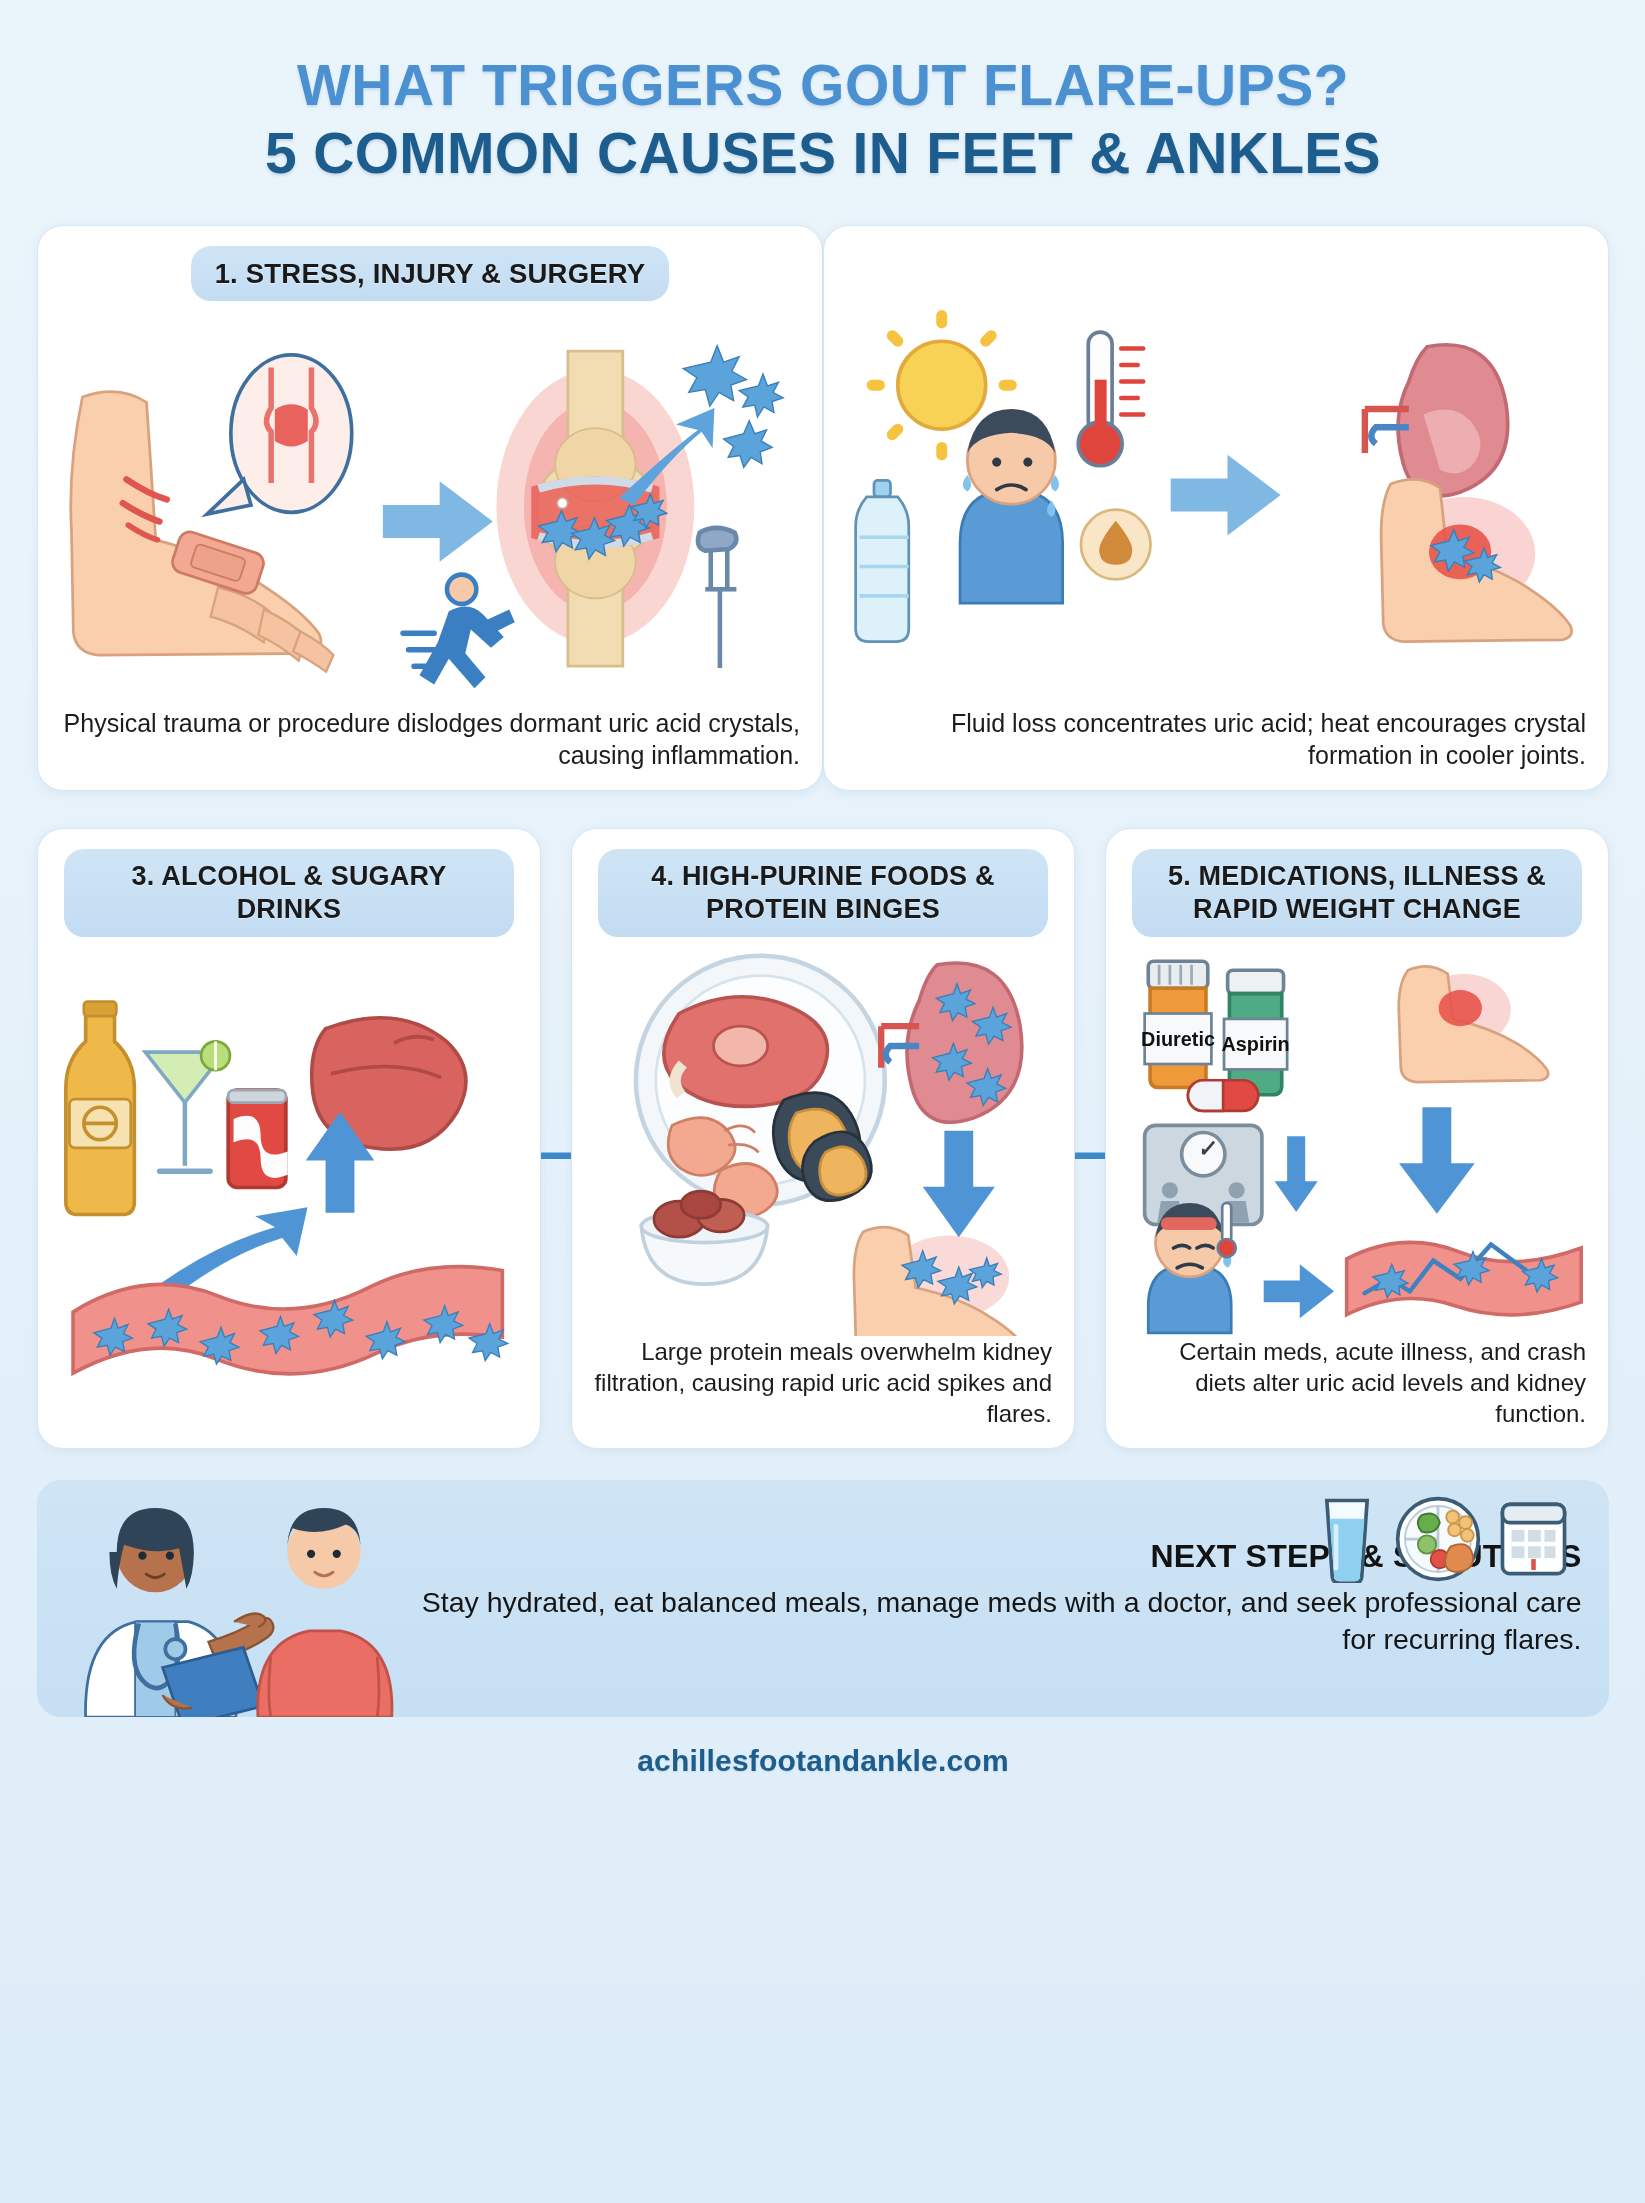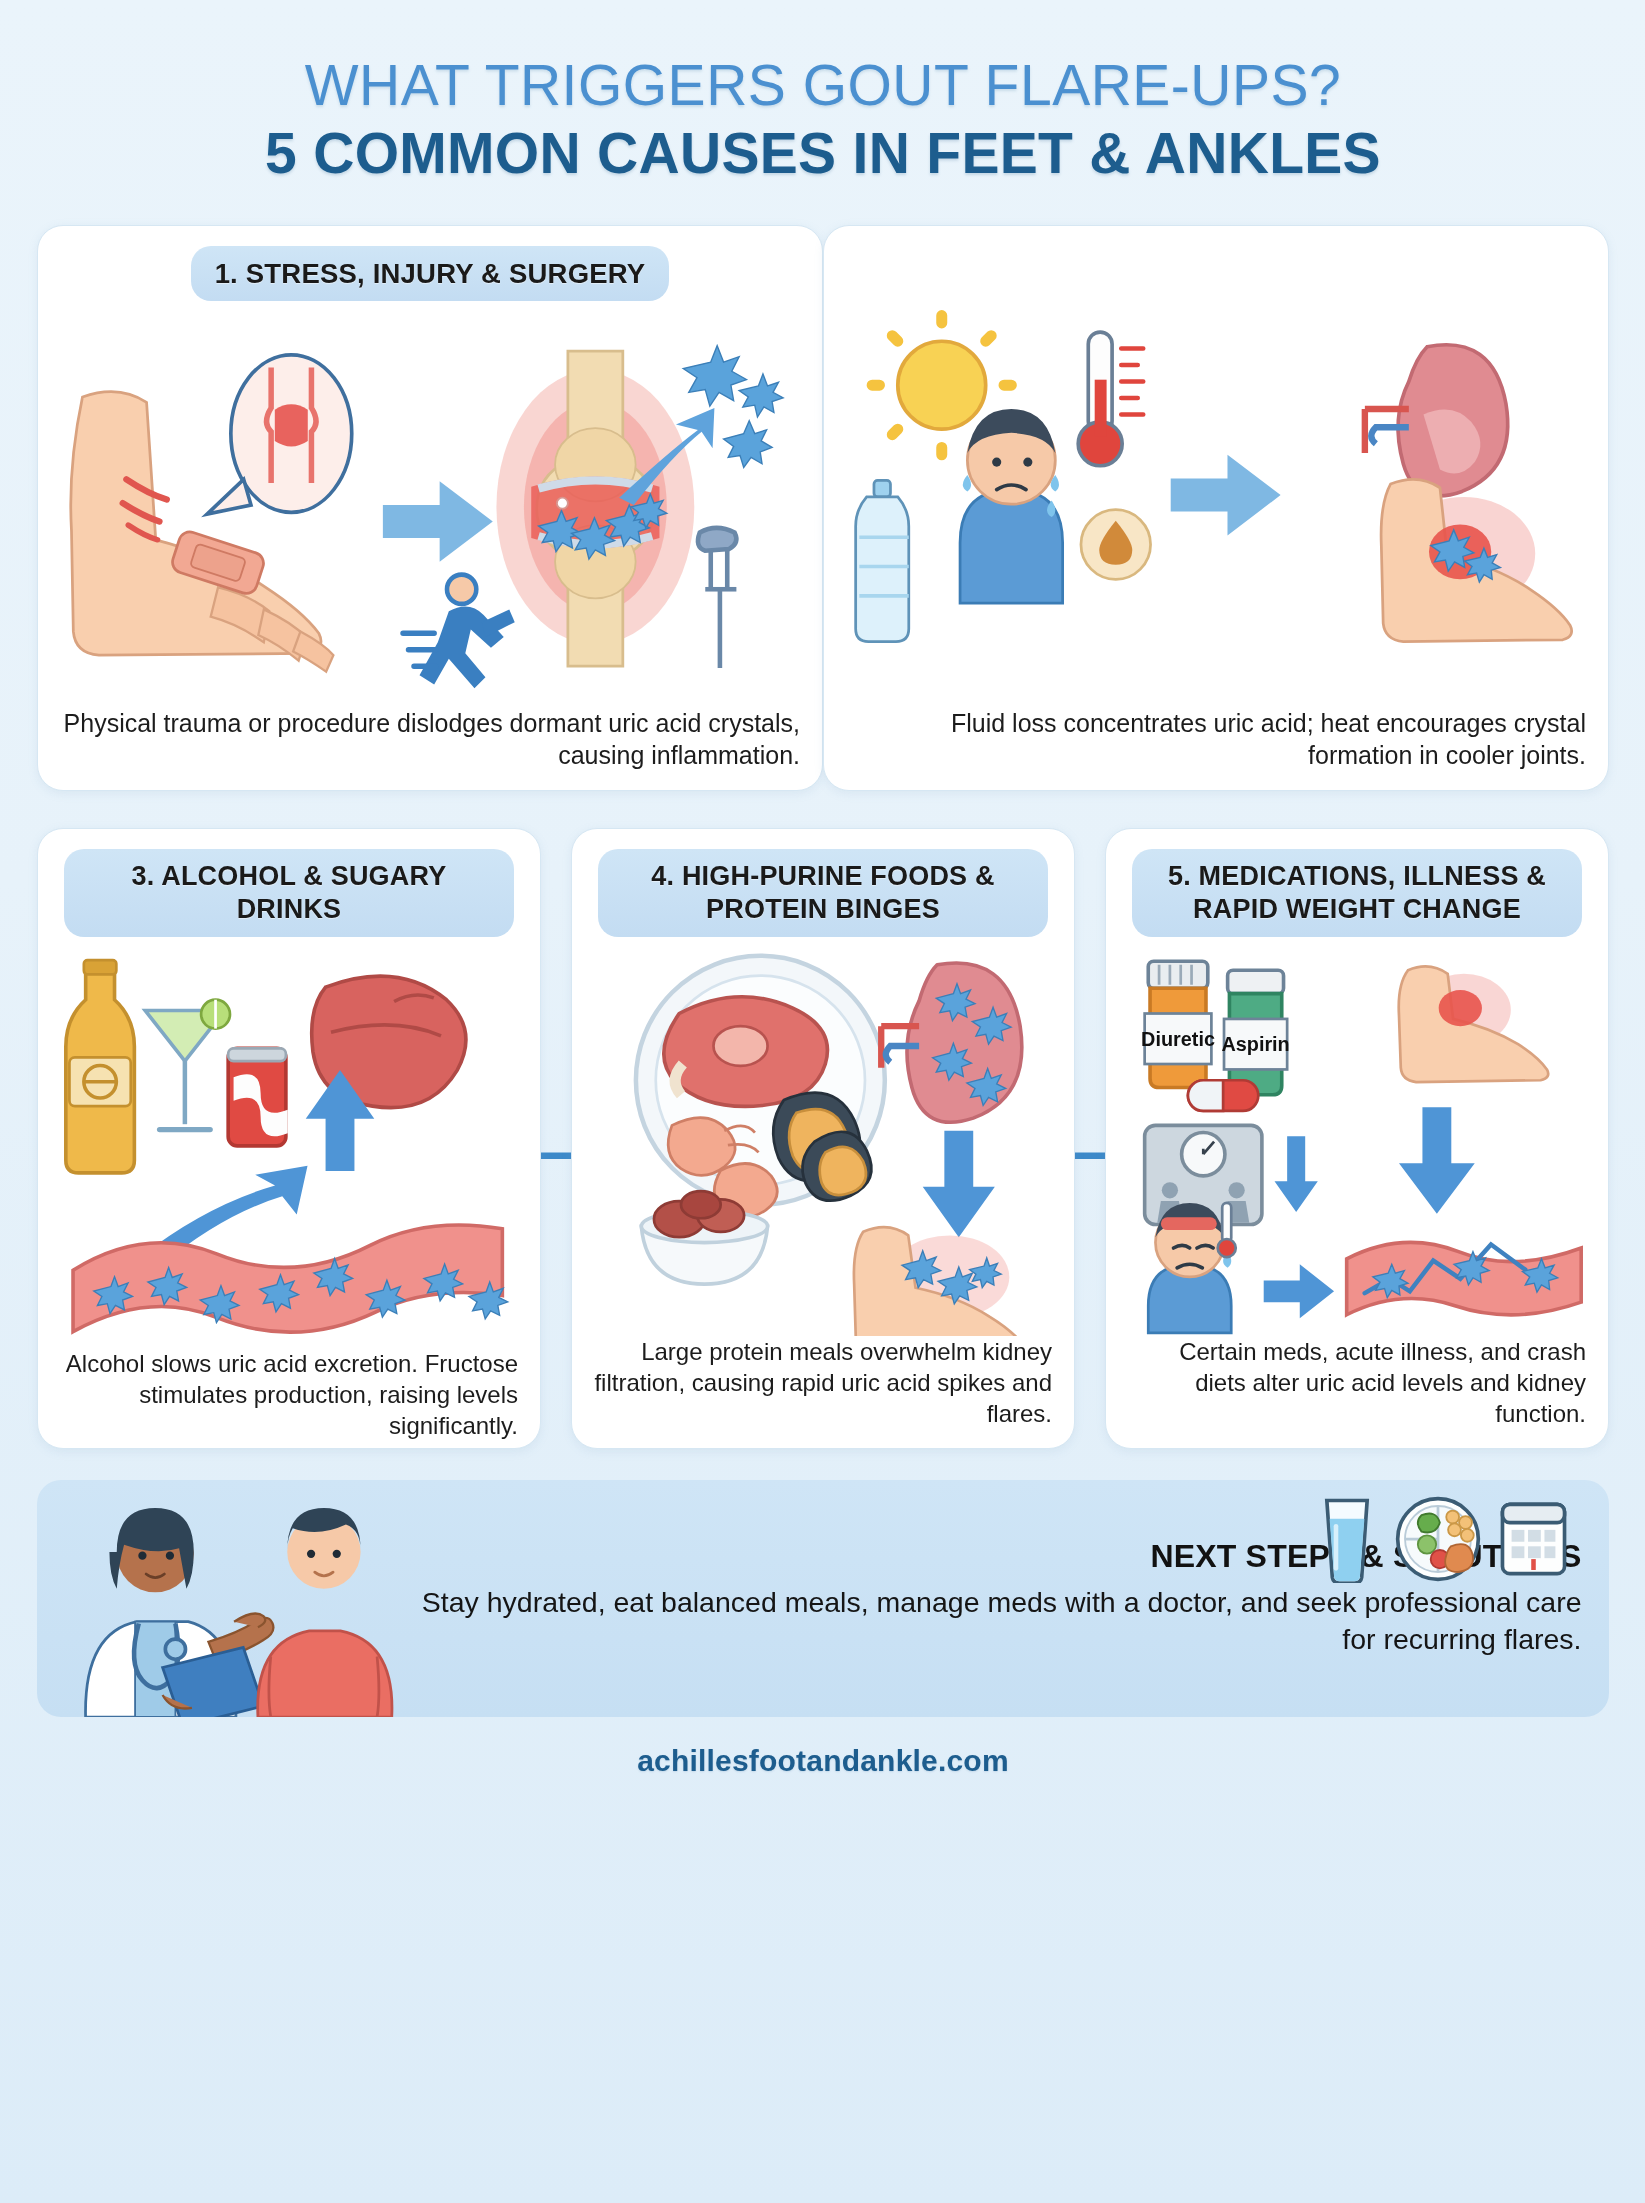--- a/index.html
+++ b/index.html
@@ -17,21 +17,21 @@
     position: relative;
     width: 1646px;
     height: 2204px;
     padding: 0 24px;
   }
 
   
   .header { text-align: center; padding-top: 55px; }
   .title-main {
     font-size: 57px;
-    font-weight: 400;
+    font-weight: 700;
     letter-spacing: 0.5px;
     color: #4b90d0;
     line-height: 1.08;
     text-shadow: 0 1.8px 2.8px rgba(120,160,190,0.28);
   }
   .title-sub {
     font-size: 57px;
     font-weight: 800;
     letter-spacing: 0.3px;
     color: #1d5d8e;
@@ -379,21 +379,20 @@
               <path d="M180 392 l4 -11 l4 11 l11 -4 l-5 10 l10 5 l-11 4 l2 11 l-10 -5 l-6 9 l-3 -11 l-11 2 l5 -10 l-9 -6z"></path>
               <path d="M246 380 l4 -11 l4 11 l11 -4 l-5 10 l10 5 l-11 4 l2 11 l-10 -5 l-6 9 l-3 -11 l-11 2 l5 -10 l-9 -6z"></path>
               <path d="M306 362 l4 -11 l4 11 l11 -4 l-5 10 l10 5 l-11 4 l2 11 l-10 -5 l-6 9 l-3 -11 l-11 2 l5 -10 l-9 -6z"></path>
               <path d="M364 386 l4 -11 l4 11 l11 -4 l-5 10 l10 5 l-11 4 l2 11 l-10 -5 l-6 9 l-3 -11 l-11 2 l5 -10 l-9 -6z"></path>
               <path d="M428 368 l4 -11 l4 11 l11 -4 l-5 10 l10 5 l-11 4 l2 11 l-10 -5 l-6 9 l-3 -11 l-11 2 l5 -10 l-9 -6z"></path>
               <path d="M478 388 l4 -11 l4 11 l11 -4 l-5 10 l10 5 l-11 4 l2 11 l-10 -5 l-6 9 l-3 -11 l-11 2 l5 -10 l-9 -6z"></path>
             </g>
           </g>
         </svg>
       </div>
-      <div class="card-text">Alcohol slows uric acid excretion. Fructose stimulates production, raising levels significantly.</div>
     </div>
 
     <div class="card">
       <div class="card-badge">4. HIGH-PURINE FOODS &amp; PROTEIN BINGES</div>
       <div class="card-art">
         <svg viewBox="0 0 520 430" preserveAspectRatio="xMidYMid meet">
 
           <g>
             <circle cx="190" cy="150" r="138" fill="#f3f7fa" stroke="#c4d4e0" stroke-width="5"></circle>
             <circle cx="190" cy="150" r="116" fill="#fbfdfe" stroke="#d6e3ed" stroke-width="3"></circle>

